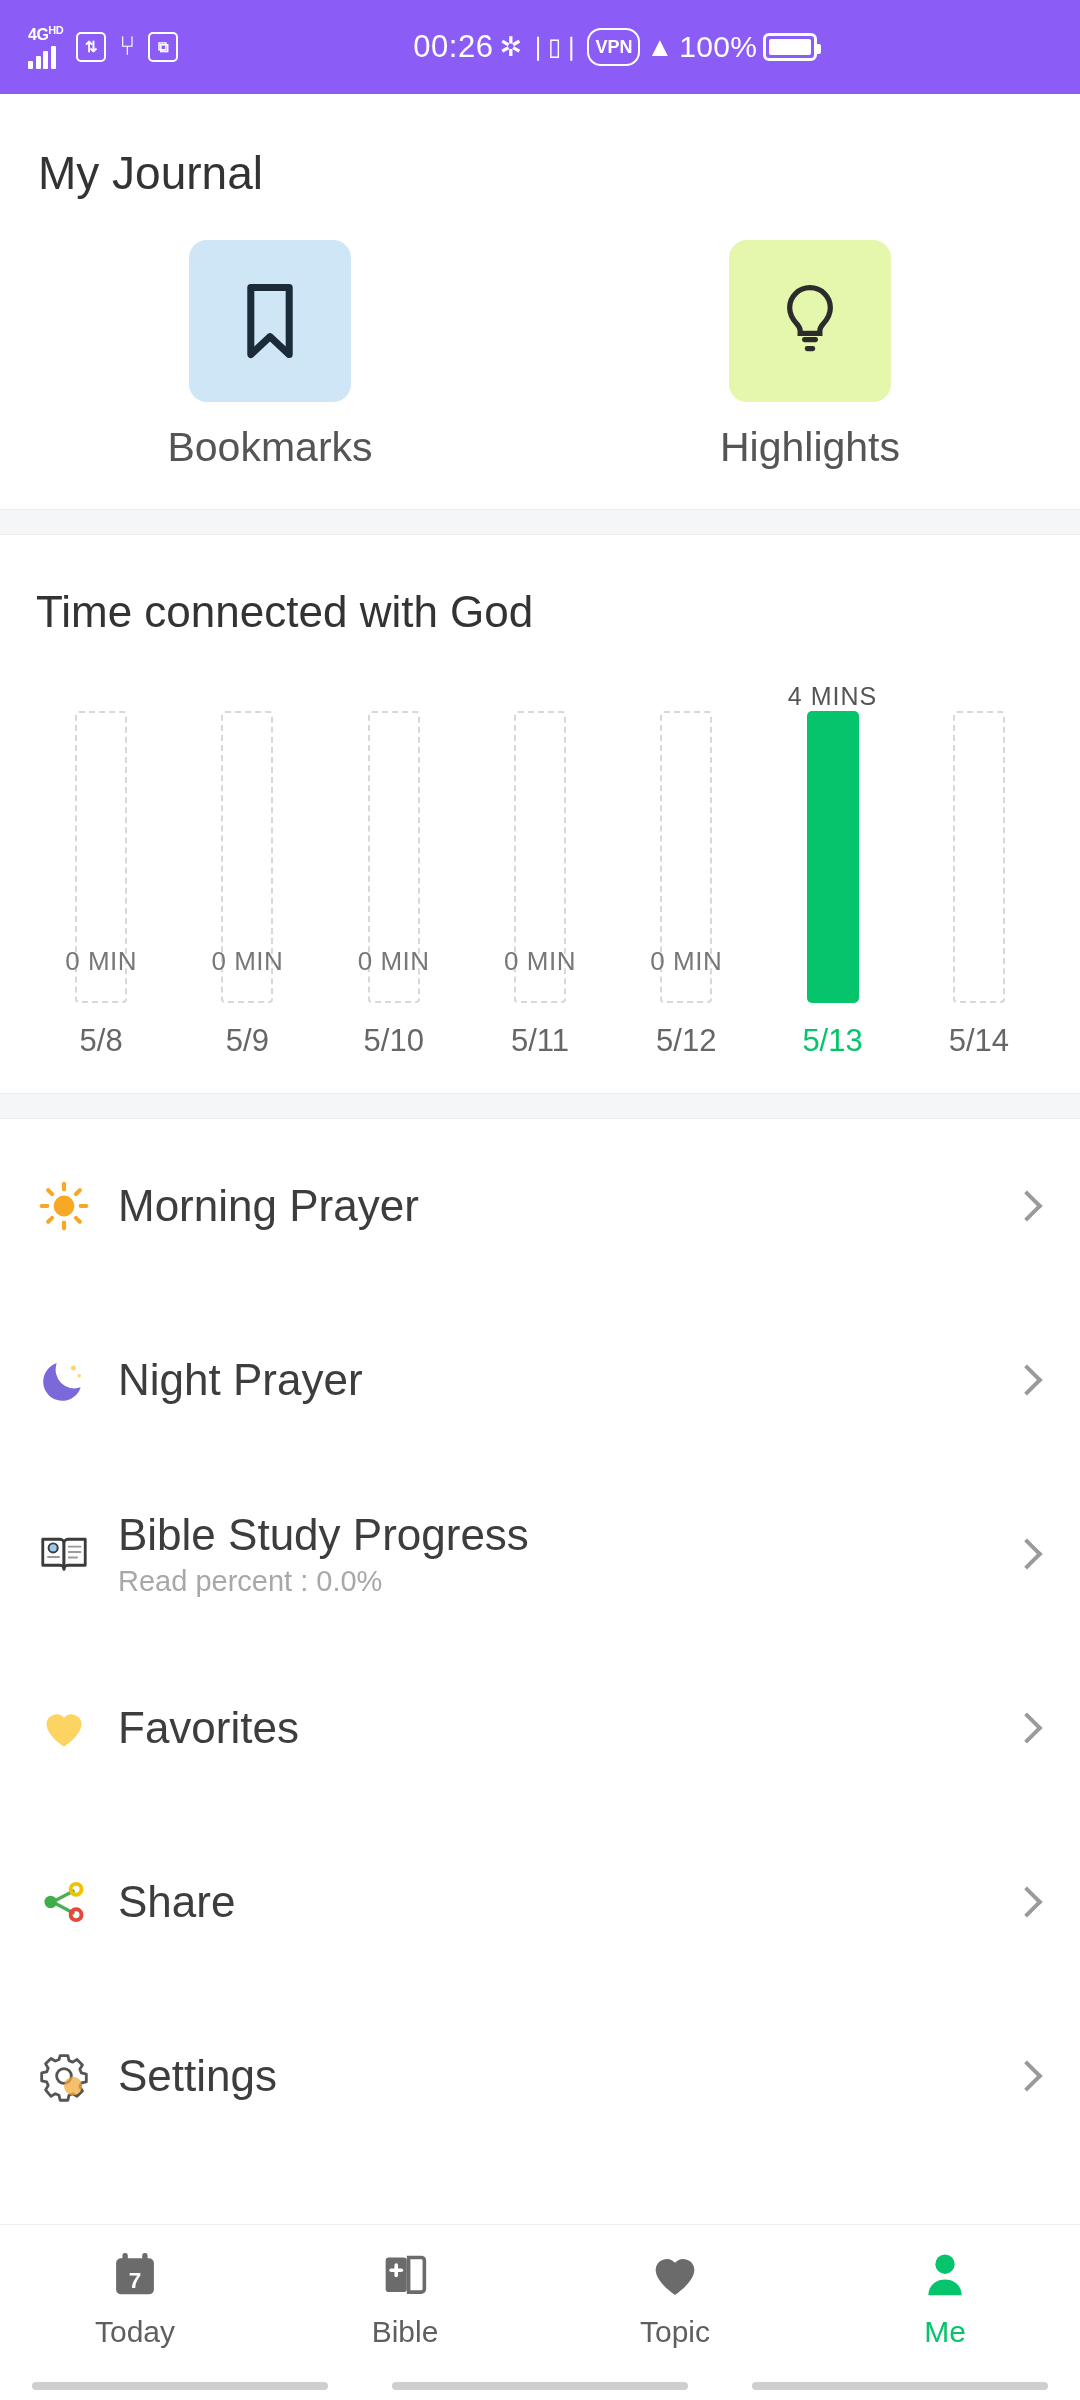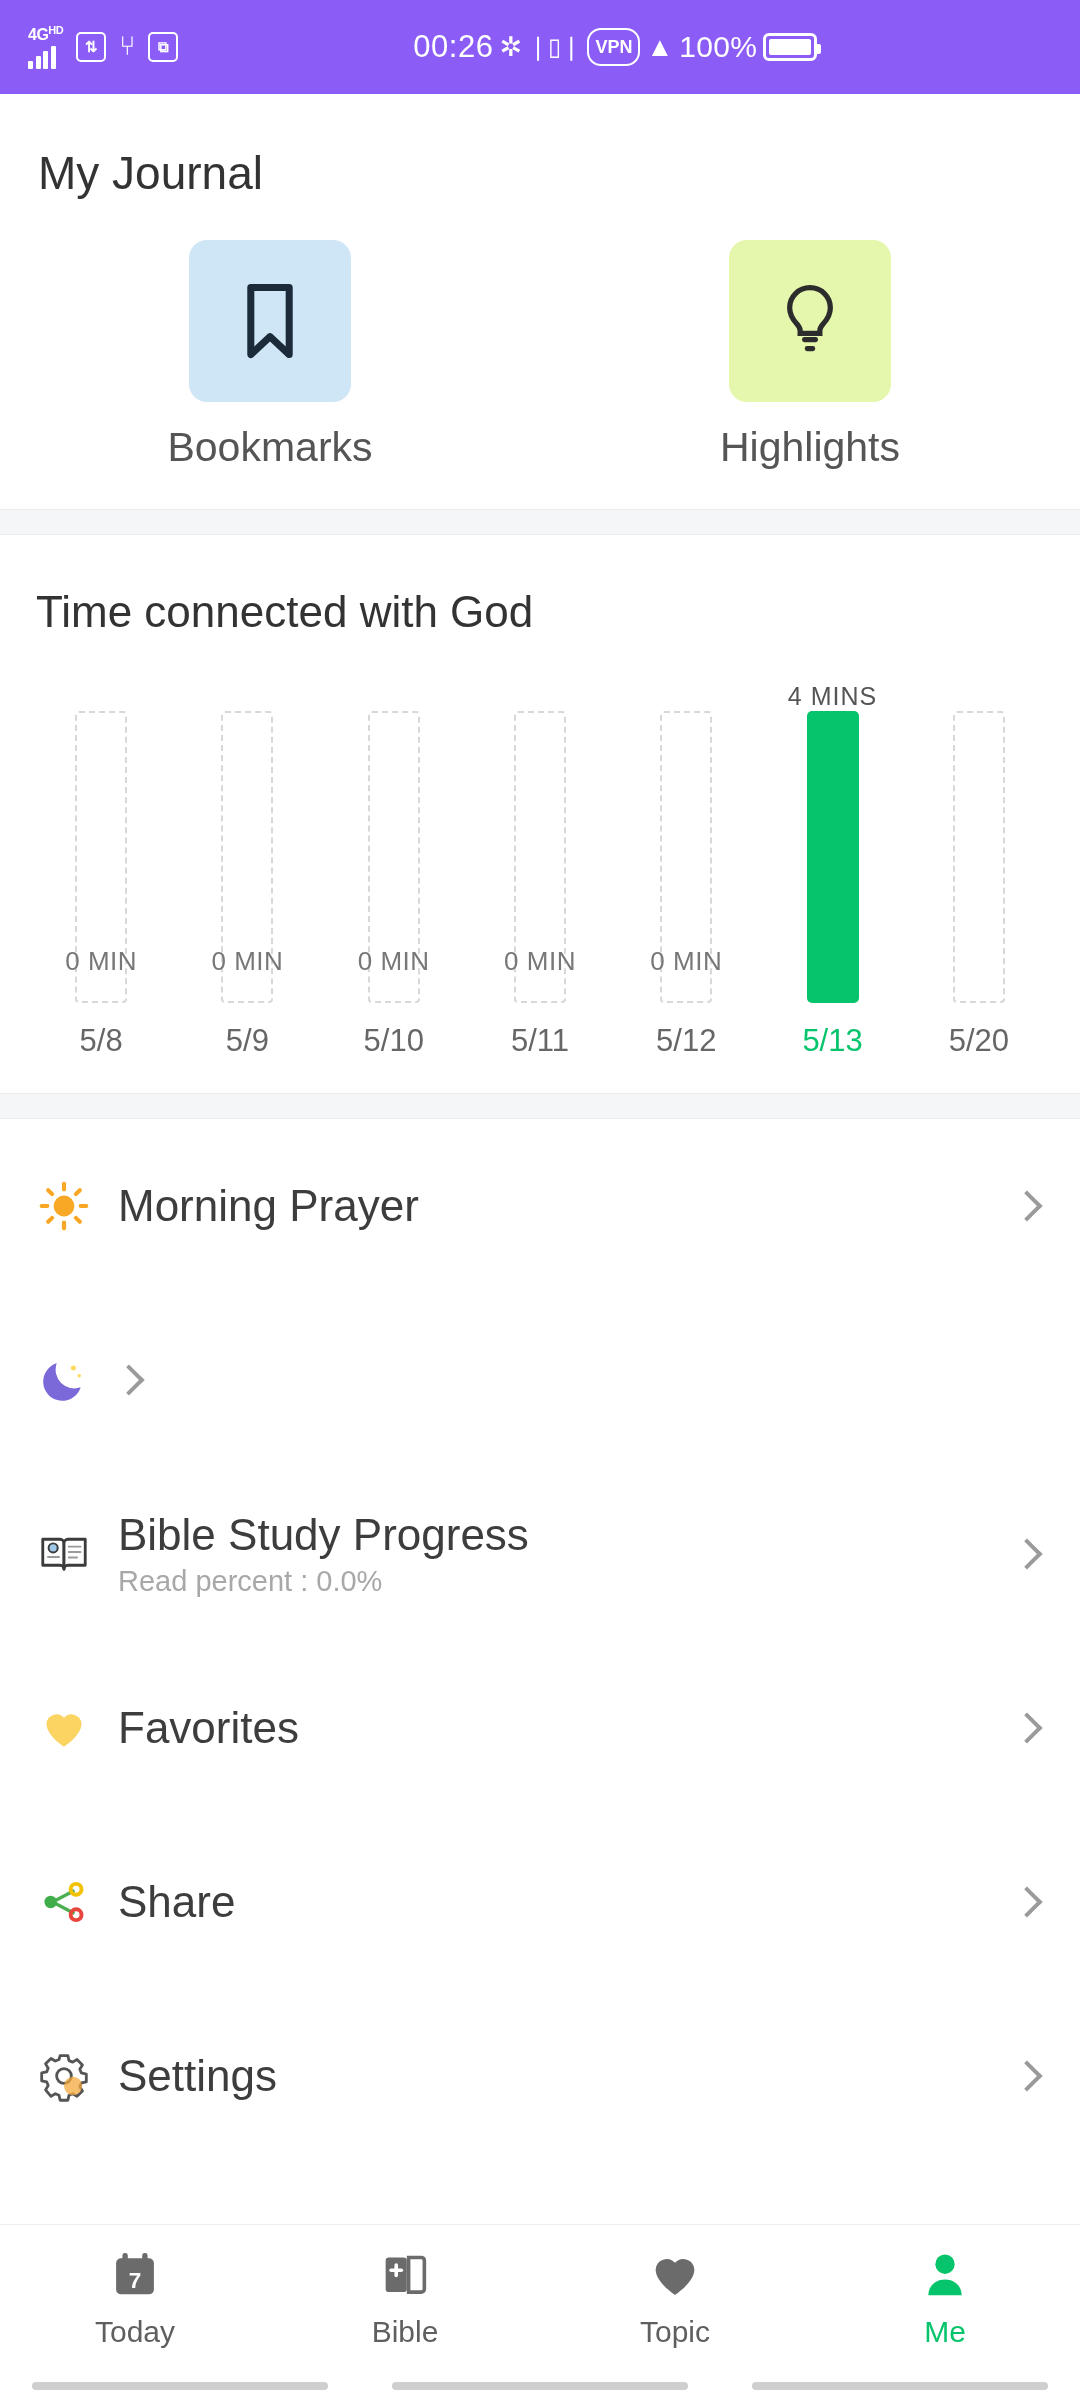--- a/index.html
+++ b/index.html
@@ -262,21 +262,21 @@
         <div class="x-label active">5/13</div>
       </div>
 
       <div class="chart-col">
         <div class="bar-top-label"></div>
         <div class="bar-area">
           <div class="bar-empty">
             <span class="zero-label"></span>
           </div>
         </div>
-        <div class="x-label">5/20</div>
+        <div class="x-label">5/14</div>
       </div>
 
     </div>
   </div>
 
   <div class="sep" style="margin-top:34px;"></div>
 
   <div class="menu">
 
     <div class="menu-item">
@@ -302,20 +302,23 @@
     </div>
 
     <div class="menu-item">
       <div class="menu-ico">
         <svg width="50" height="50" viewBox="0 0 24 24">
           <path d="M20 15.5A9 9 0 0 1 8.5 4 9.2 9.2 0 1 0 20 15.5z" fill="#7b68d9"></path>
           <circle cx="16.5" cy="6.2" r="1.2" fill="#ffd95e"></circle>
           <circle cx="19.3" cy="10" r=".85" fill="#ffd95e"></circle>
         </svg>
       </div>
+      <div class="menu-text">
+        <div class="menu-label">Night Prayer</div>
+      </div>
       <div class="chev"></div>
     </div>
 
     <div class="menu-item">
       <div class="menu-ico">
         <svg width="52" height="52" viewBox="0 0 24 24">
           <path d="M2.2 5.2h8c1 0 1.8.8 1.8 1.8v12c0-1-.8-1.8-1.8-1.8h-8z" fill="#fdfdfd" stroke="#3b3b3b" stroke-width="1.3" stroke-linejoin="round"></path>
           <path d="M21.8 5.2h-8c-1 0-1.8.8-1.8 1.8v12c0-1 .8-1.8 1.8-1.8h8z" fill="#fdfdfd" stroke="#3b3b3b" stroke-width="1.3" stroke-linejoin="round"></path>
           <circle cx="7" cy="9.2" r="2.1" fill="#9ec7e8" stroke="#3b3b3b" stroke-width=".9"></circle>
           <g stroke="#9a9a9a" stroke-width=".9" stroke-linecap="round">

